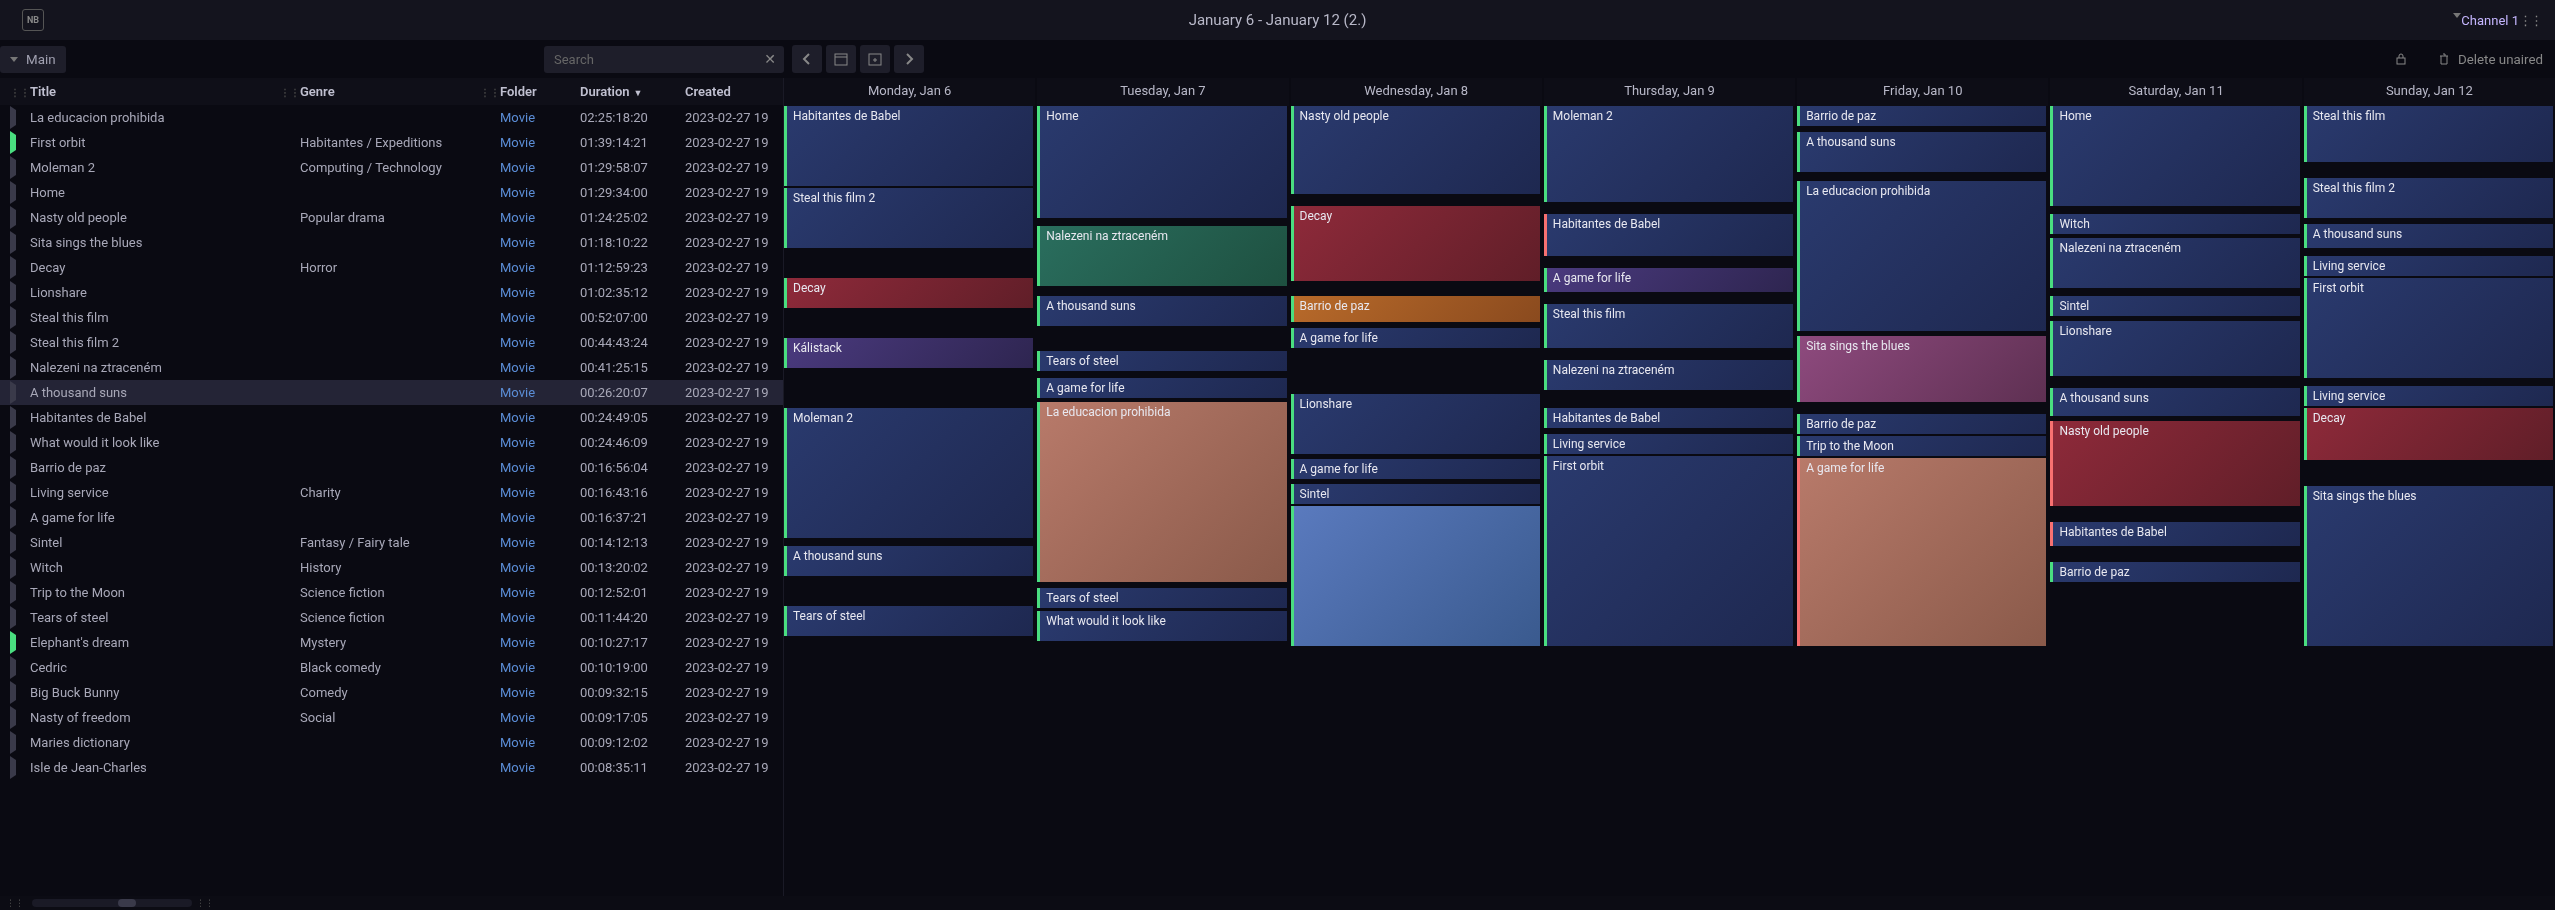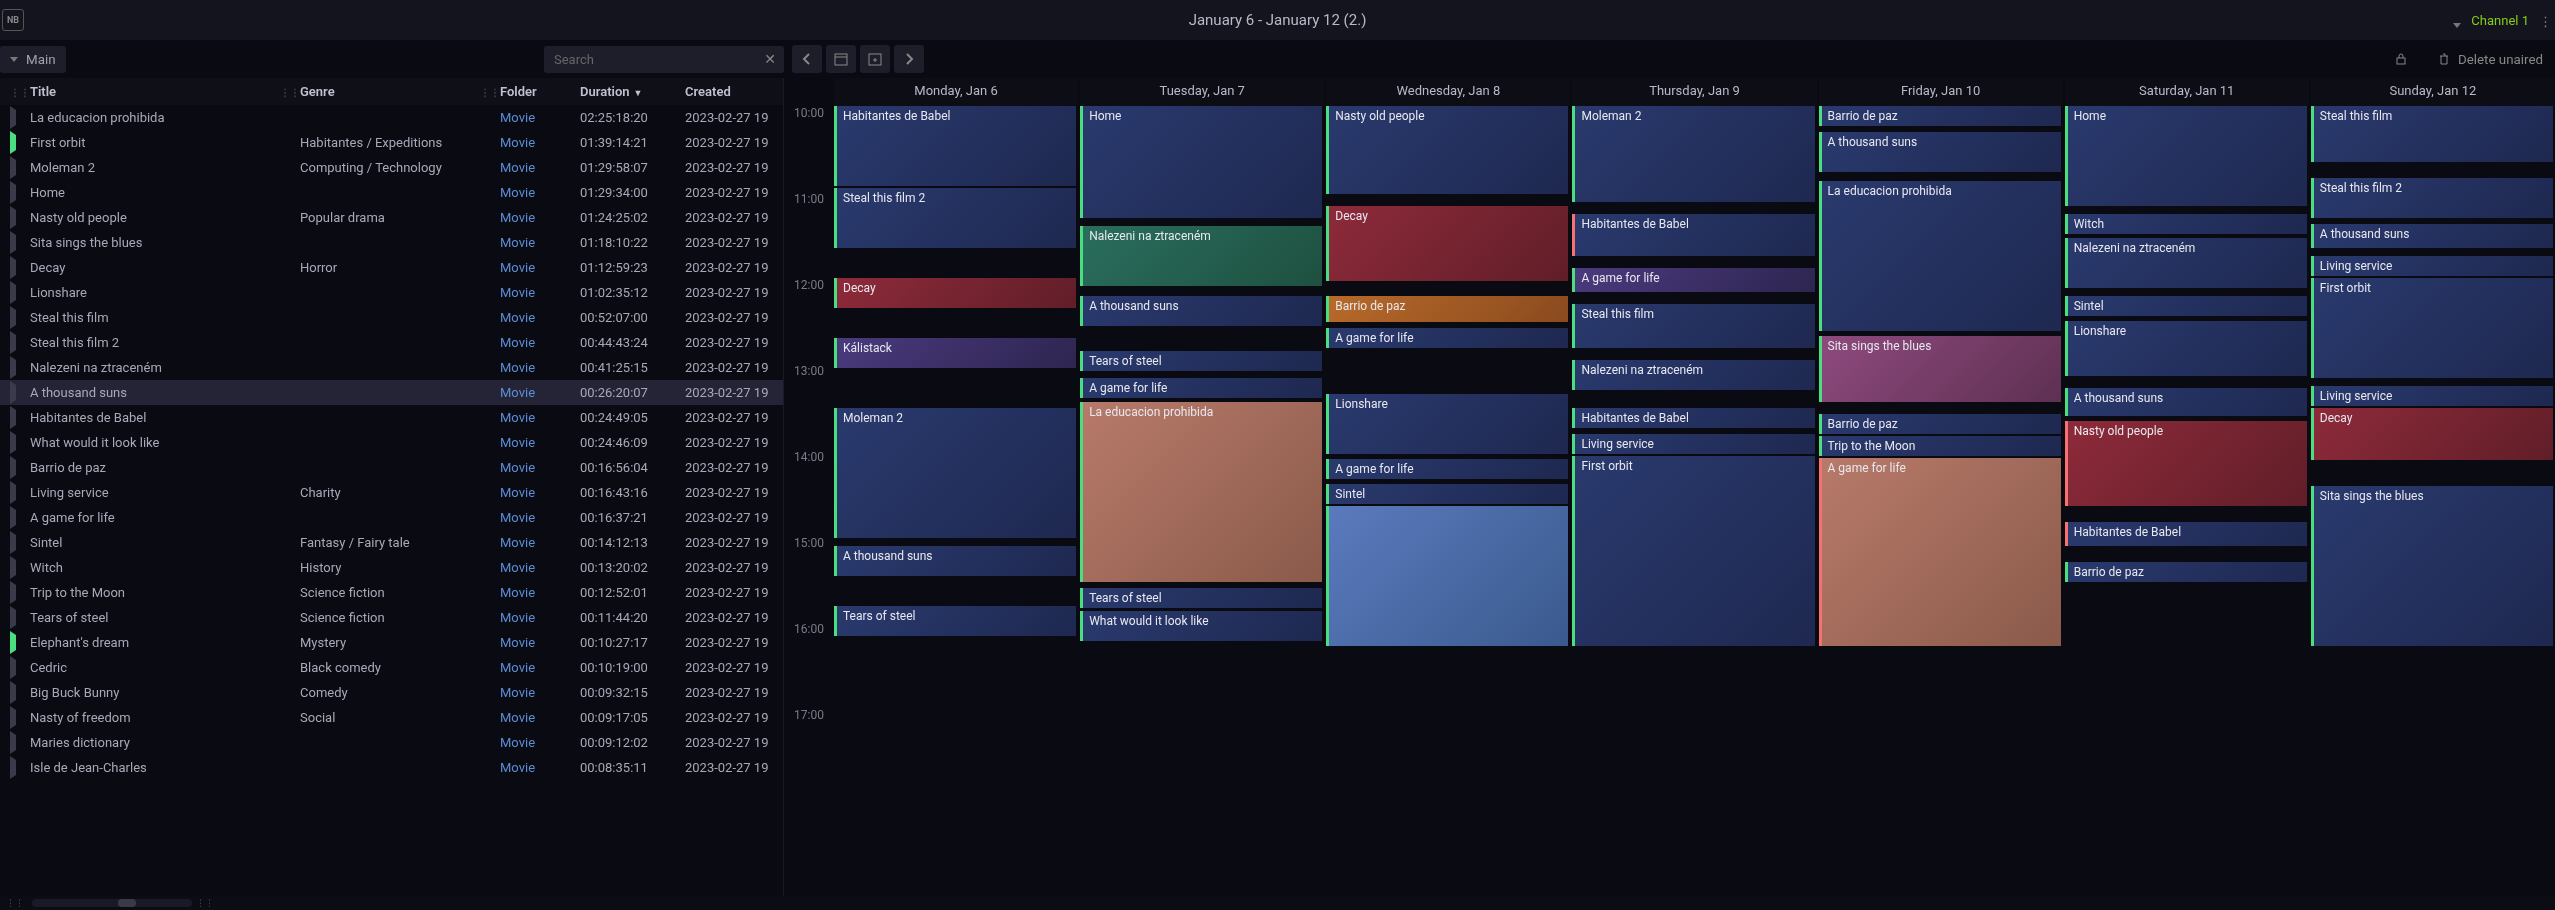--- a/index.html
+++ b/index.html
@@ -1,22 +1,22 @@
 <!DOCTYPE html>
 <html><head>
 <meta charset="utf-8">
 <style>
 *{box-sizing:border-box;margin:0;padding:0;font-family:-apple-system,BlinkMacSystemFont,"Segoe UI",Roboto,sans-serif}
 body{background:#0a0a12;color:#a8a8b8;font-size:13px;width:2555px;height:910px;overflow:hidden}
-.topbar{height:40px;background:#14141e;display:flex;align-items:center;padding:0 2px;gap:6px}
+.topbar{height:40px;background:#14141e;display:flex;align-items:center;padding:0 22px;gap:6px}
 .logo{width:22px;height:22px;border:1px solid #555;border-radius:3px;display:flex;align-items:center;justify-content:center;font-size:9px;font-weight:bold;color:#888}
 .nav-item{padding:6px 10px;color:#888;font-size:13px;letter-spacing:1px;cursor:pointer;text-transform:uppercase}
 .nav-item.active{color:#e0e0e8}
 .title-center{position:absolute;left:50%;transform:translateX(-50%);color:#b8b8c8;font-size:15px}
-.channel-sel{margin-left:auto;color:#84cc16;font-size:13px;display:flex;align-items:flex-end;gap:10px}
+.channel-sel{margin-left:auto;color:#c4b5fd;font-size:13px;display:flex;align-items:flex-start;}
 .chevron-small{display:inline-block;width:0;height:0;border-left:4px solid transparent;border-right:4px solid transparent;border-top:5px solid #777}
 .dots-icon{display:inline-block;width:14px;height:14px}
 .dots-icon::before{content:"⋮⋮";letter-spacing:-2px;color:#888}
 
 .subbar{height:38px;display:flex;align-items:center;padding:0 0;gap:8px}
 .left-sub{display:flex;align-items:center;gap:8px;width:784px}
 .dropdown-btn{background:#1e1e2a;border:none;color:#a0a0b0;padding:6px 10px;border-radius:3px;display:flex;align-items:center;gap:8px;cursor:pointer}
 .search-wrap{position:relative;flex:1;margin-left:auto;max-width:240px}
 .search-input{width:100%;background:#1e1e2a;border:none;border-radius:3px;padding:6px 30px 6px 10px;color:#ccc;font-size:13px}
 .search-input::placeholder{color:#666}
@@ -417,30 +417,20 @@
           <div class="col-genre"></div>
           <div style="width:20px"></div>
           <div class="col-folder folder-link">Movie</div>
           <div class="col-duration">00:08:35:11</div>
           <div class="col-created">2023-02-27  19</div>
         </div>
       </div>
   </div>
 
   <div class="scheduler-panel">
-    <div class="time-col" id="time-col">
-        <div class="time-label">10:00</div>
-        <div class="time-label">11:00</div>
-        <div class="time-label">12:00</div>
-        <div class="time-label">13:00</div>
-        <div class="time-label">14:00</div>
-        <div class="time-label">15:00</div>
-        <div class="time-label">16:00</div>
-        <div class="time-label">17:00</div>
-      </div>
     <div class="day-cols" id="day-cols">
         <div class="day-col">
           <div class="day-header">Monday, Jan 6</div>
           <div class="day-body">
             <div class="event ev-blue" style="top: 0px; height: 80px;">Habitantes de Babel</div>
             <div class="event ev-blue" style="top: 82px; height: 60px;">Steal this film 2</div>
             <div class="event ev-red" style="top: 172px; height: 30px;">Decay</div>
             <div class="event ev-purple" style="top: 232px; height: 30px;">Kálistack</div>
             <div class="event ev-blue" style="top: 302px; height: 130px;">Moleman 2</div>
             <div class="event ev-blue" style="top: 440px; height: 30px;">A thousand suns</div>

